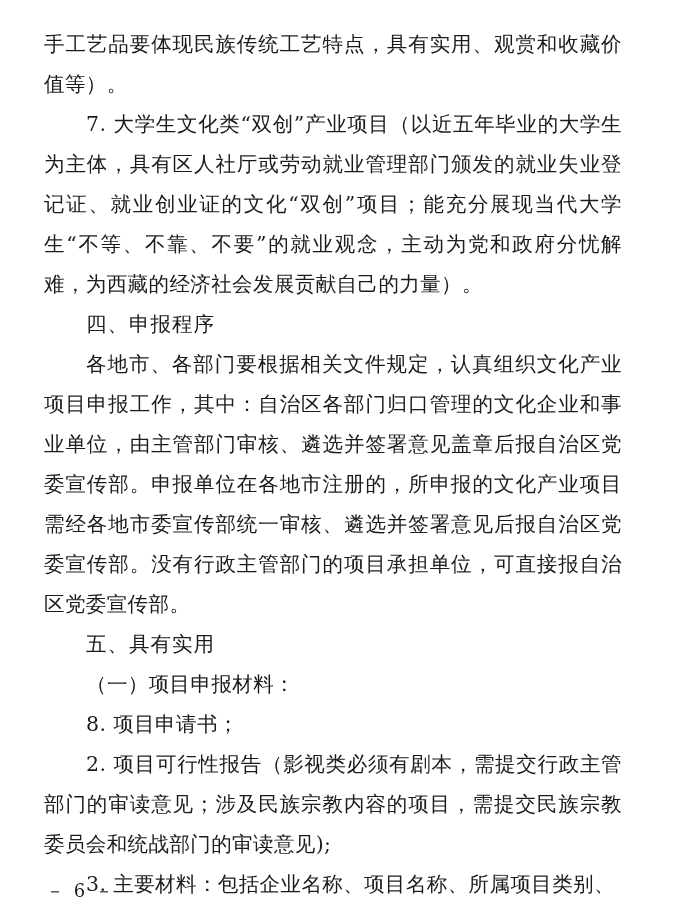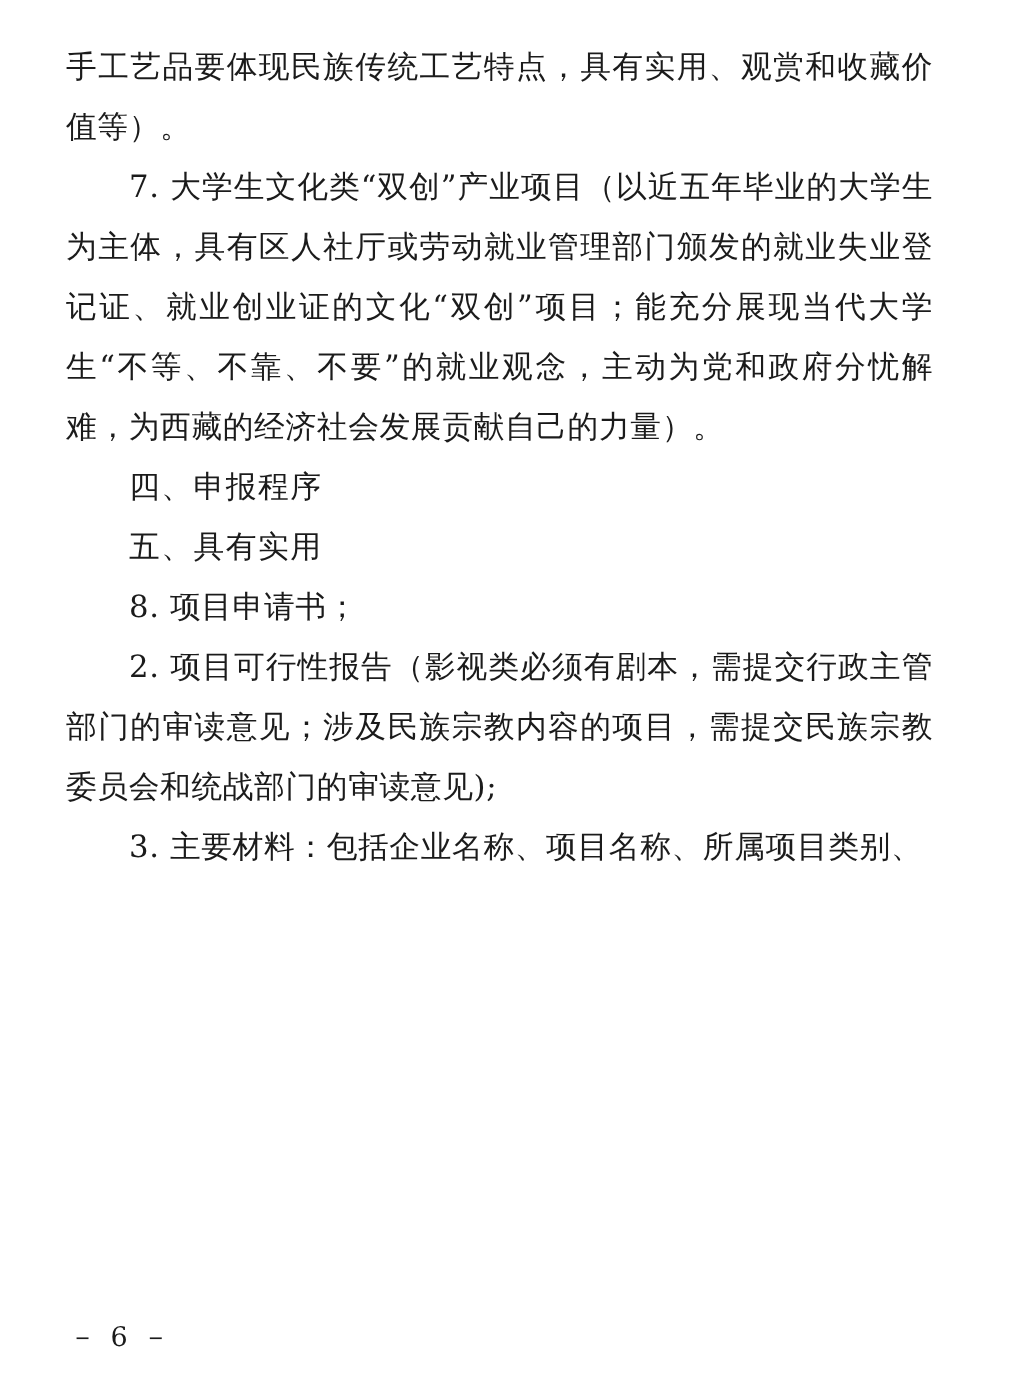--- a/index.html
+++ b/index.html
@@ -65,21 +65,23 @@
   }
 </style>
 </head>
 <body>
 
 <div class="page">
   <div class="doc-body">
     <p class="para nospace">手工艺品要体现民族传统工艺特点，具有实用、观赏和收藏价值等）。</p>
     <p class="para indent">7. 大学生文化类“双创”产业项目（以近五年毕业的大学生为主体，具有区人社厅或劳动就业管理部门颁发的就业失业登记证、就业创业证的文化“双创”项目；能充分展现当代大学生“不等、不靠、不要”的就业观念，主动为党和政府分忧解难，为西藏的经济社会发展贡献自己的力量）。</p>
     <p class="para heading">四、申报程序</p>
+    <p class="para indent">各地市、各部门要根据相关文件规定，认真组织文化产业项目申报工作，其中：自治区各部门归口管理的文化企业和事业单位，由主管部门审核、遴选并签署意见盖章后报自治区党委宣传部。申报单位在各地市注册的，所申报的文化产业项目需经各地市委宣传部统一审核、遴选并签署意见后报自治区党委宣传部。没有行政主管部门的项目承担单位，可直接报自治区党委宣传部。</p>
     <p class="para heading">五、具有实用</p>
+    <p class="para indent">（一）项目申报材料：</p>
     <p class="para indent">8. 项目申请书；</p>
     <p class="para indent">2. 项目可行性报告（影视类必须有剧本，需提交行政主管部门的审读意见；涉及民族宗教内容的项目，需提交民族宗教委员会和统战部门的审读意见);</p>
     <p class="para indent">3. 主要材料：包括企业名称、项目名称、所属项目类别、</p>
   </div>
 </div>
 
 <div class="footer">
   <span class="page-number">－ 6 －</span>
 </div>
 

